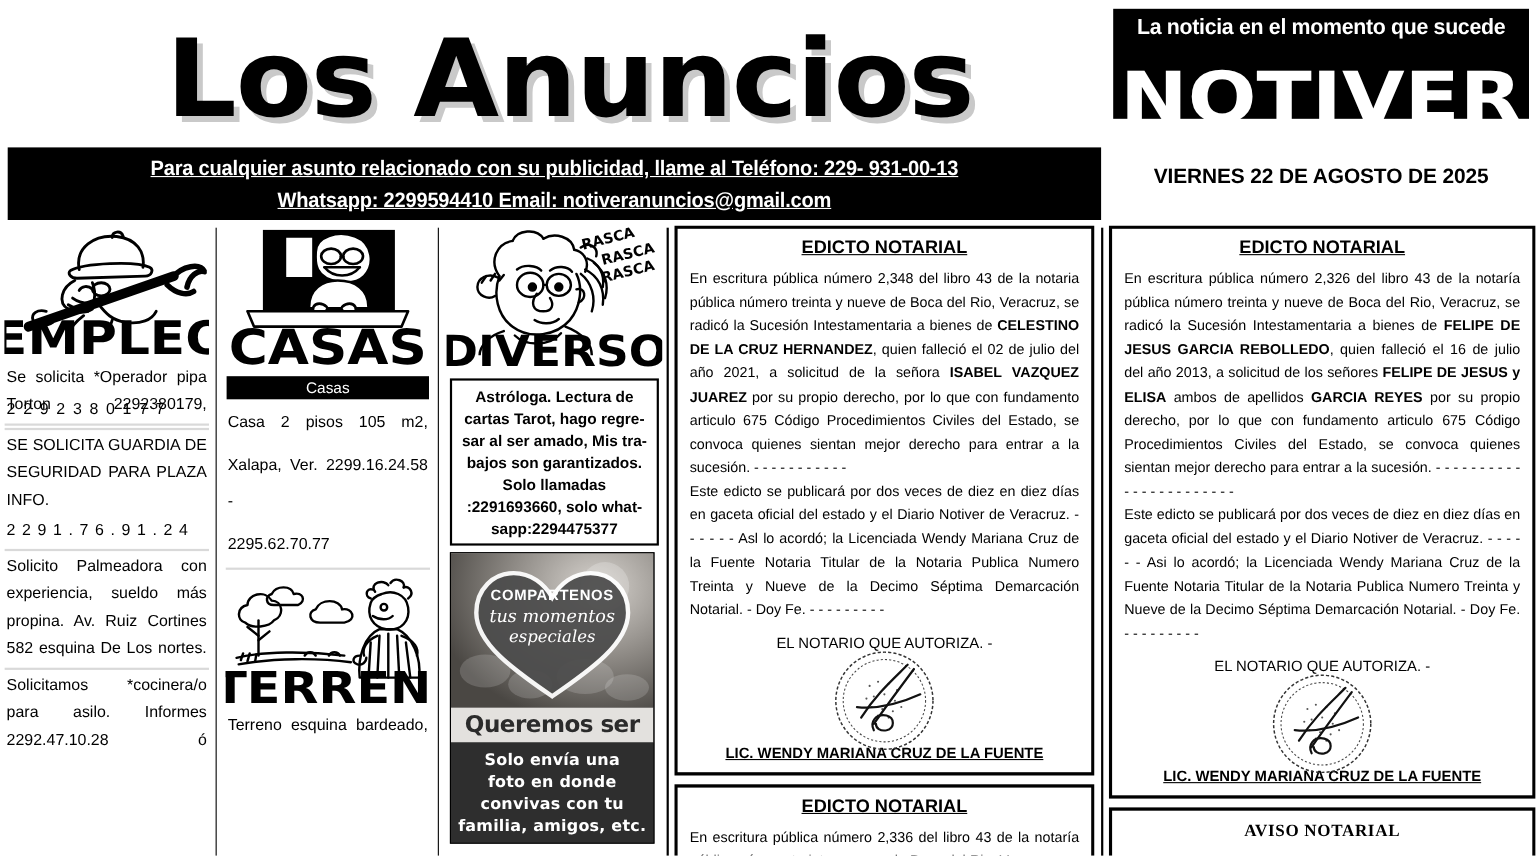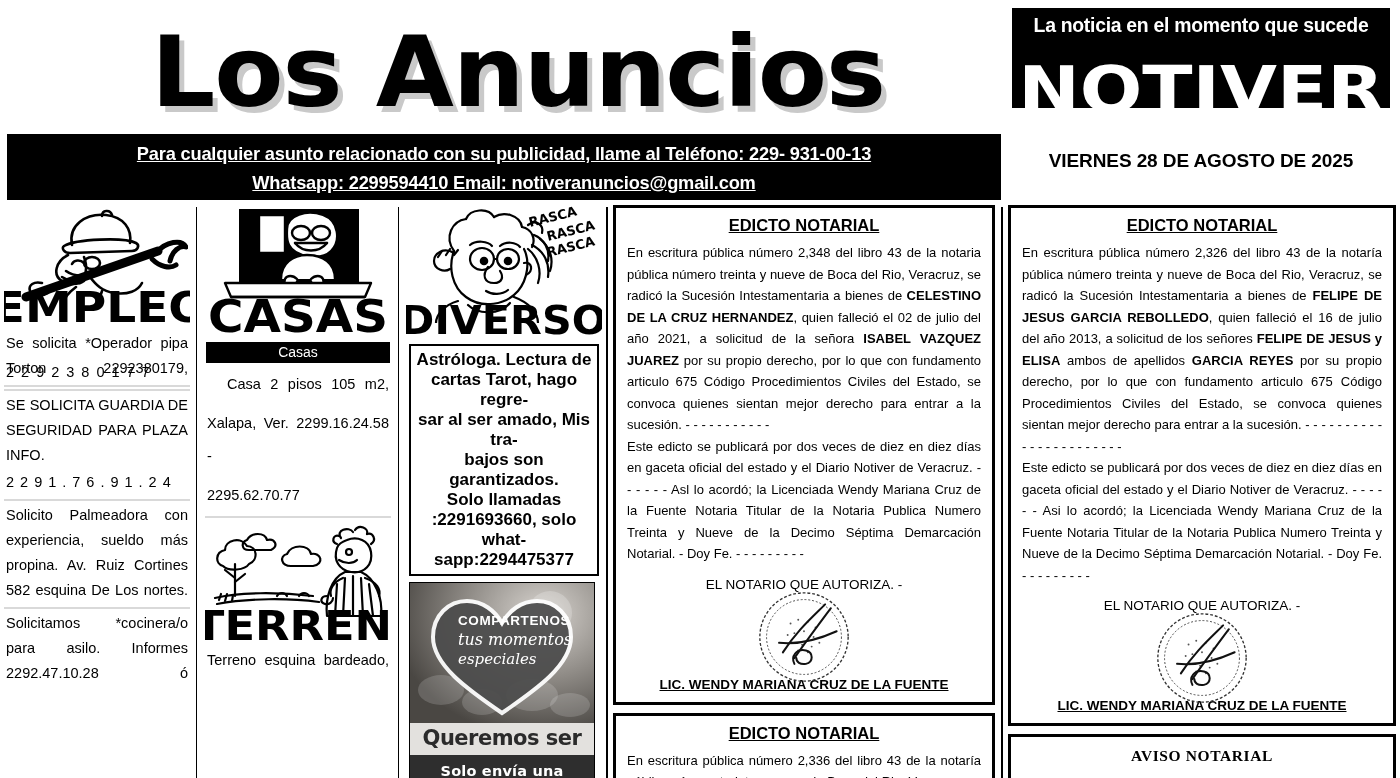--- a/index.html
+++ b/index.html
@@ -163,21 +163,21 @@
   }
 
   
   .box-ad {
     border: 2px solid #000;
     margin: 4px 3px 6px 3px;
     padding: 4px 3px;
     text-align: center;
     font-family: "Liberation Sans", sans-serif;
     font-weight: bold;
-    font-size: 17px;
+    font-size: 14px;
     line-height: 20px;
     color: #000;
   }
 
   
   #promo {
     position: relative;
     margin: 3px 3px 0 3px;
     border: 1px solid #000;
     width: 186px;
@@ -195,23 +195,22 @@
     position: absolute; border-radius: 50%;
     background: rgba(255,255,255,0.16);
   }
   #heart {
     position: absolute; left: 50%; top: 52%;
     transform: translate(-50%,-50%);
     width: 150px; height: 122px;
   }
   .heart-txt {
     position: absolute; left: 0; width: 100%;
-    color: #fff;
-    font-family: "Liberation Sans", sans-serif;
-    margin-left: 48px;
+    text-align: center; color: #fff;
+    font-family: "Liberation Sans", sans-serif;
   }
   #heart-l1 { top: 30px; font-weight: bold; font-size: 13.5px; letter-spacing: 0.6px; }
   #heart-l2 { top: 47px; font-style: italic; font-size: 16px; font-family: "DejaVu Serif", serif; }
   #heart-l3 { top: 67px; font-style: italic; font-size: 15px; font-family: "DejaVu Serif", serif; }
   #promo-band {
     background: #e3e1de;
     padding: 3px 0 5px 0;
     text-align: center;
   }
   .band-line {
@@ -324,21 +323,21 @@
         <div class="contact-line">Para cualquier asunto relacionado con su publicidad, llame al  Teléfono: 229- 931-00-13</div>
         <div class="contact-line">Whatsapp: 2299594410 Email: notiveranuncios@gmail.com</div>
       </div>
     </div>
 
     <div id="masthead-right">
       <div id="notiver-box">
         <div id="tagline">La noticia en el momento que sucede</div>
         <div id="notiver-word">NOTIVER</div>
       </div>
-      <div id="issue-date">VIERNES 28 DE AGOSTO DE 2025</div>
+      <div id="issue-date">VIERNES 22 DE AGOSTO DE 2025</div>
     </div>
 
   </div>
 
   <div id="columns">
 
     <div class="rule" style="left:196px"></div>
     <div class="rule" style="left:398px"></div>
     <div class="rule thick" style="left:606px"></div>
     <div class="rule thick" style="left:1001px"></div>
@@ -427,21 +426,21 @@
           <g fill="#fff" stroke="#000" stroke-width="2.4" stroke-linejoin="round">
             <path d="M10 78 L156 78 L150 92 L16 92 Z"></path>
             <path d="M16 92 L150 92"></path>
           </g>
         </svg>
         <div class="cat-word" style="font-size:44px; margin-top:-10px; transform:scaleX(1.1);">CASAS</div>
       </div>
 
       <div class="subhead-bar">Casas</div>
 
-      <div class="ad-spaced" style="border-bottom:none;margin-left:20px;">
+      <div class="ad-spaced" style="border-bottom:none;">
         <span>Casa 2 pisos 105 m2,</span>
       </div>
       <div class="ad-spaced" style="border-bottom:none;">
         <span>Xalapa, Ver. 2299.16.24.58 -</span>
       </div>
       <div class="ad-spaced" style="text-align-last:left;">
         <span>2295.62.70.77</span>
       </div>
 
       <div class="cat-logo" style="margin-top:6px;">

